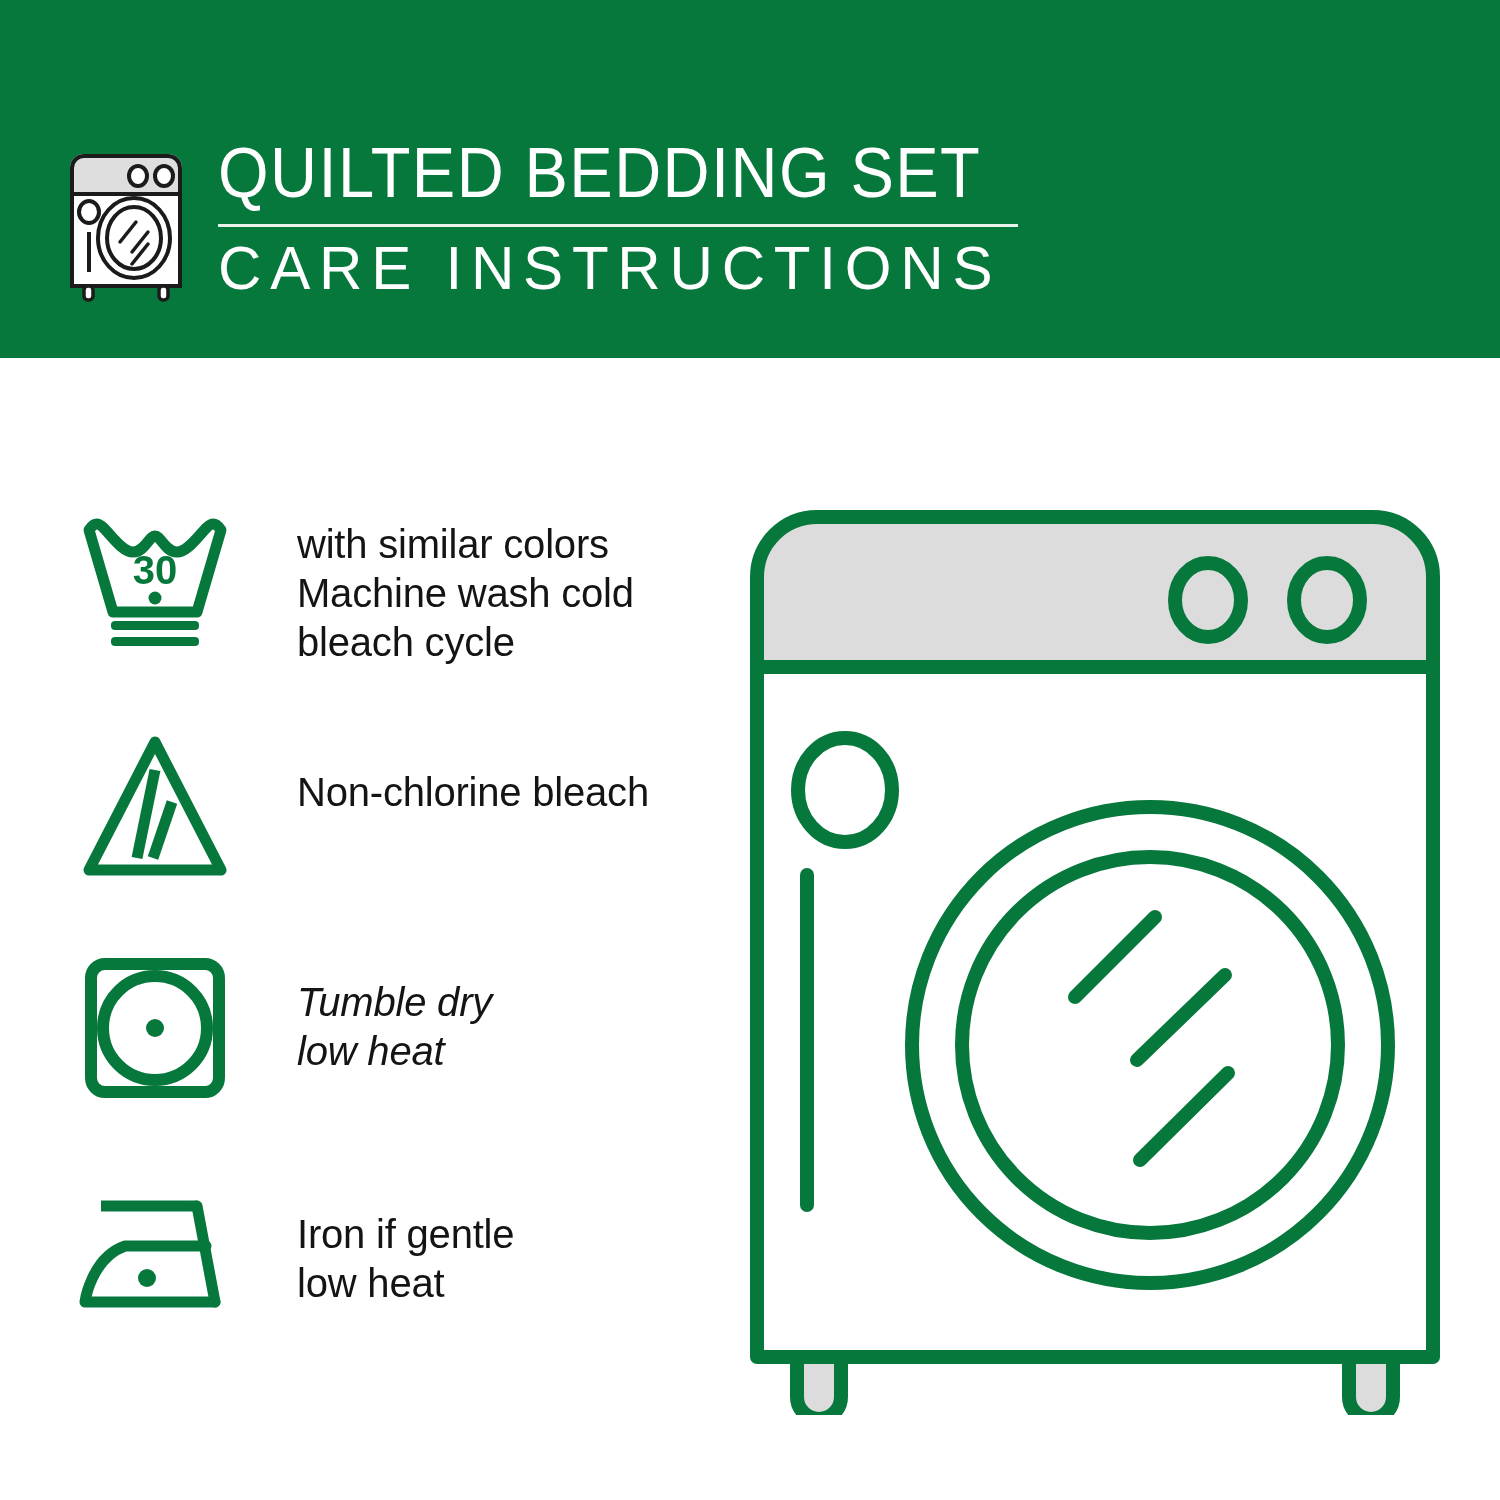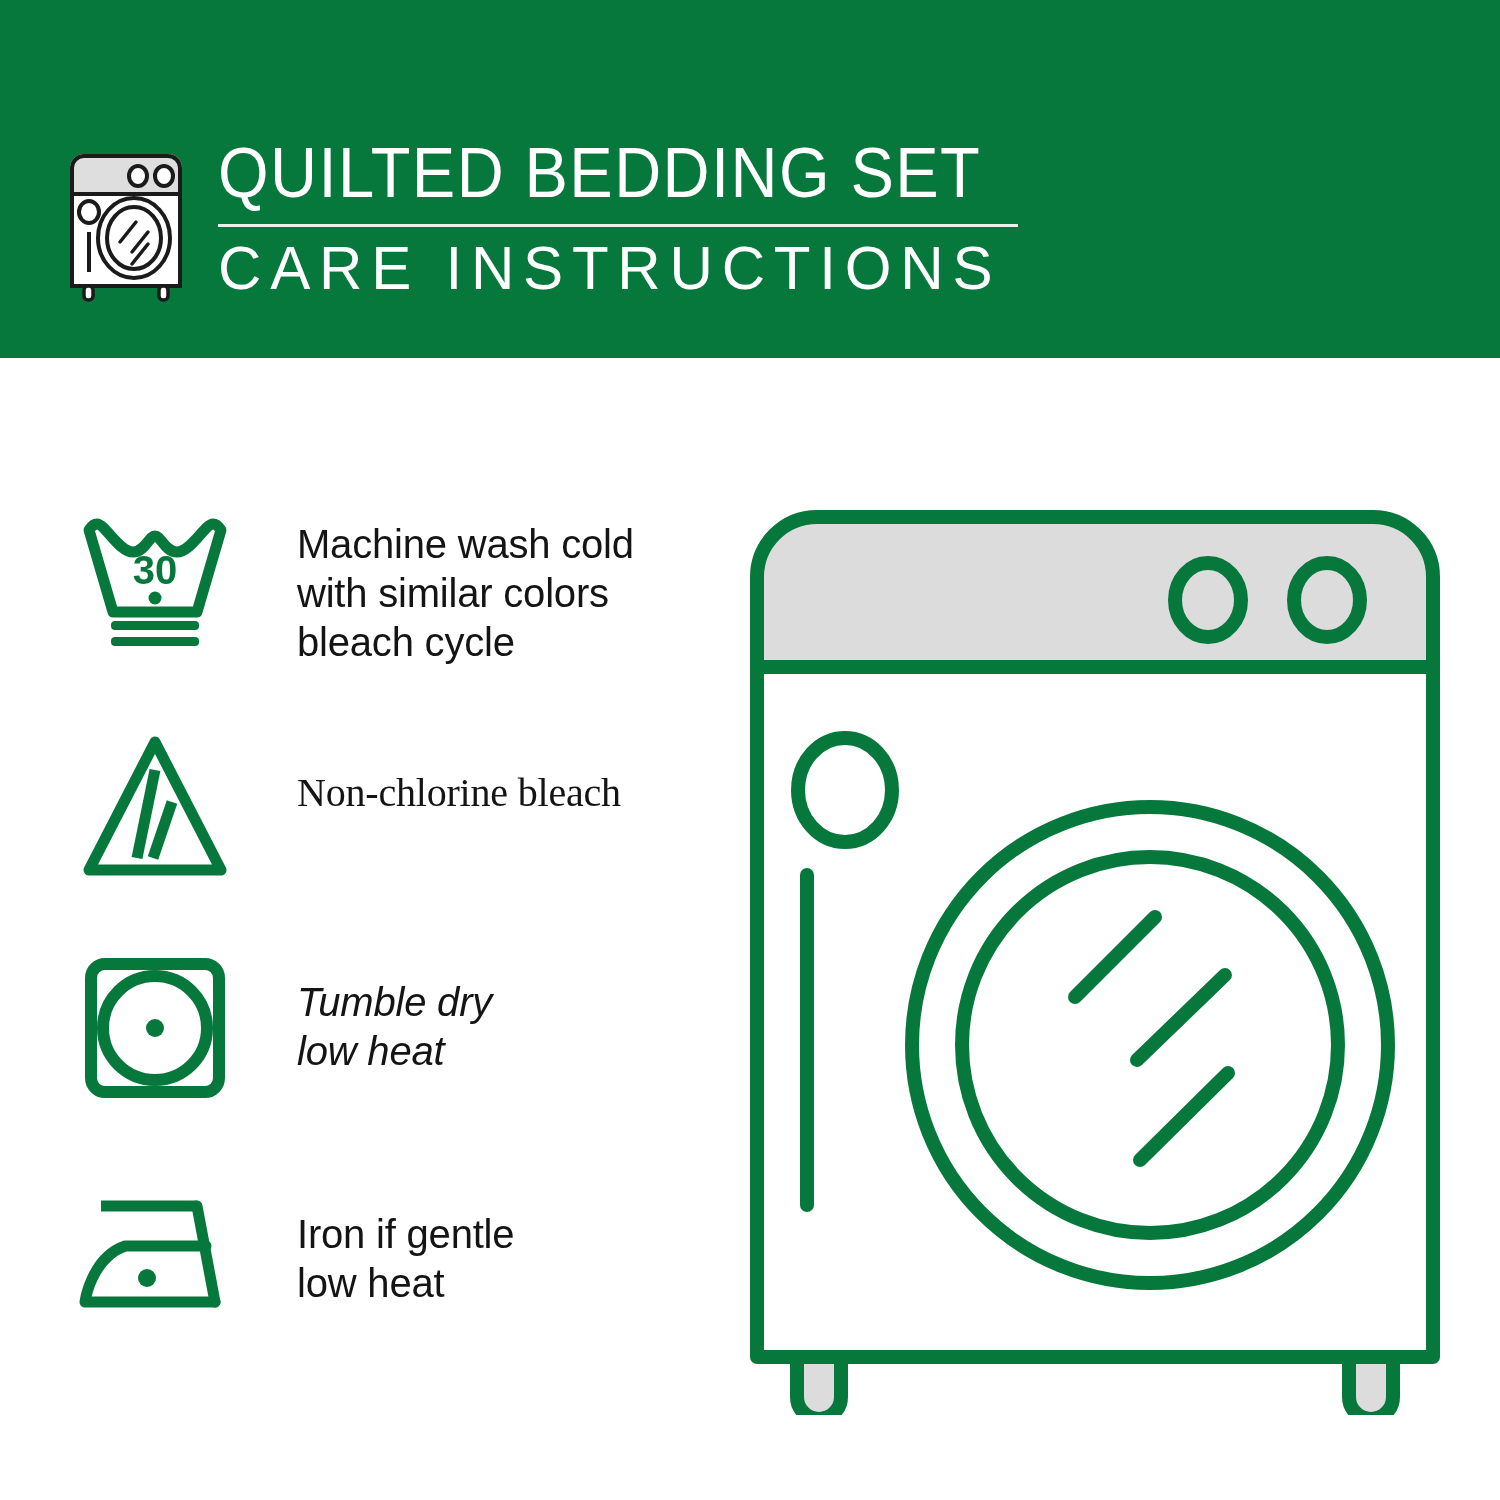--- a/index.html
+++ b/index.html
@@ -66,21 +66,21 @@
     line-height:1.23;
     font-weight:400;
     letter-spacing:-0.2px;
     padding-top:6px;
   }
   .care-text .ln{display:block;white-space:nowrap;}
 
   
   .row-wash .care-text{padding-top:20px;}
   .row-bleach .care-icon{padding-top:8px;}
-  .row-bleach .care-text{padding-top:46px;font-family:Liberation Serif, serif;}
+  .row-bleach .care-text{padding-top:46px;}
   .row-dry .care-icon{padding-top:4px;}
   .row-dry .care-text{padding-top:34px;font-style:italic;}
   .row-iron .care-icon{padding-top:18px;}
   .row-iron .care-text{padding-top:44px;}
 
   
   .washer{
     position:absolute;left:745px;top:505px;
     width:700px;height:910px;
   }
@@ -141,22 +141,22 @@
 
           <text x="80" y="84" text-anchor="middle" font-family="'Liberation Sans',sans-serif" font-size="40" font-weight="bold" fill="#07783C">30</text>
 
           <circle cx="80" cy="98" r="6.5" fill="#07783C"></circle>
 
           <rect x="36" y="121" width="88" height="9" rx="4" fill="#07783C"></rect>
           <rect x="36" y="137" width="88" height="9" rx="4" fill="#07783C"></rect>
         </svg>
       </span>
       <div class="care-text">
+        <span class="ln">with similar colors</span>
         <span class="ln">Machine wash cold</span>
-        <span class="ln">with similar colors</span>
         <span class="ln">bleach cycle</span>
       </div>
     </div>
 
     <div class="care-row row-bleach">
       <span class="care-icon">
         <svg viewBox="0 0 160 160" width="160" height="160">
 
           <path d="M80 12 L146 140 L14 140 Z" fill="none" stroke="#07783C" stroke-width="11" stroke-linejoin="round"></path>
 

